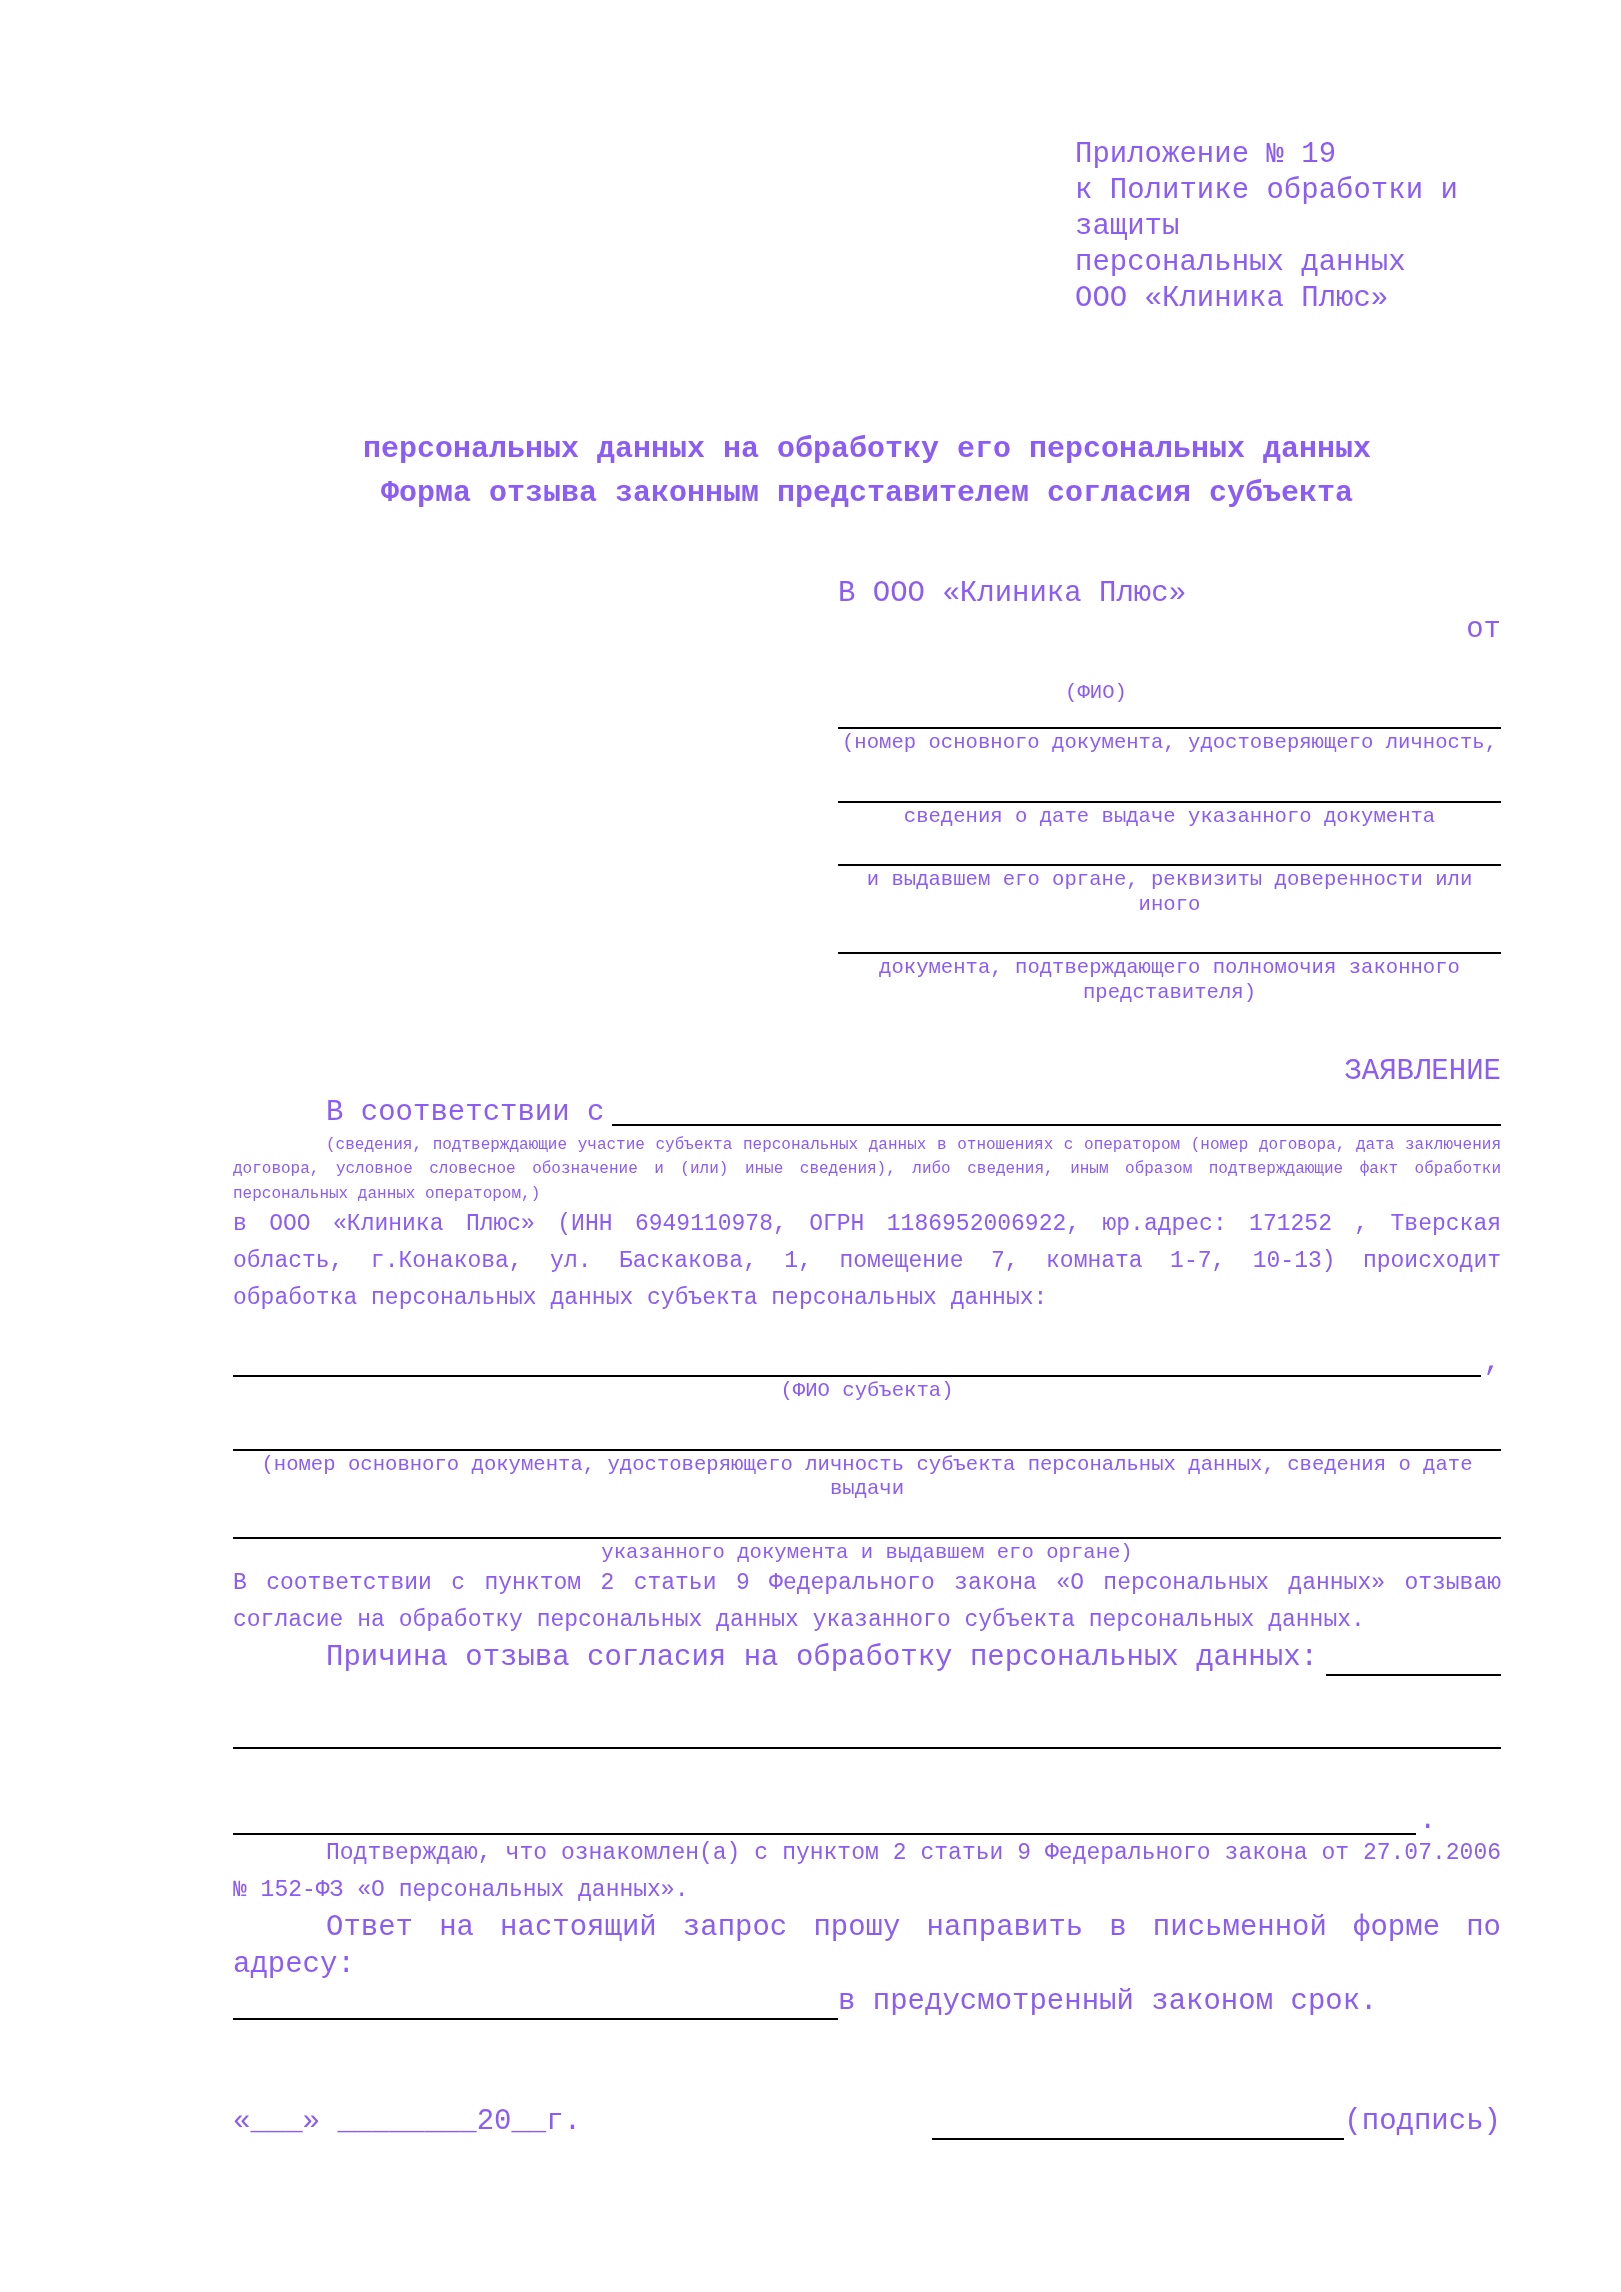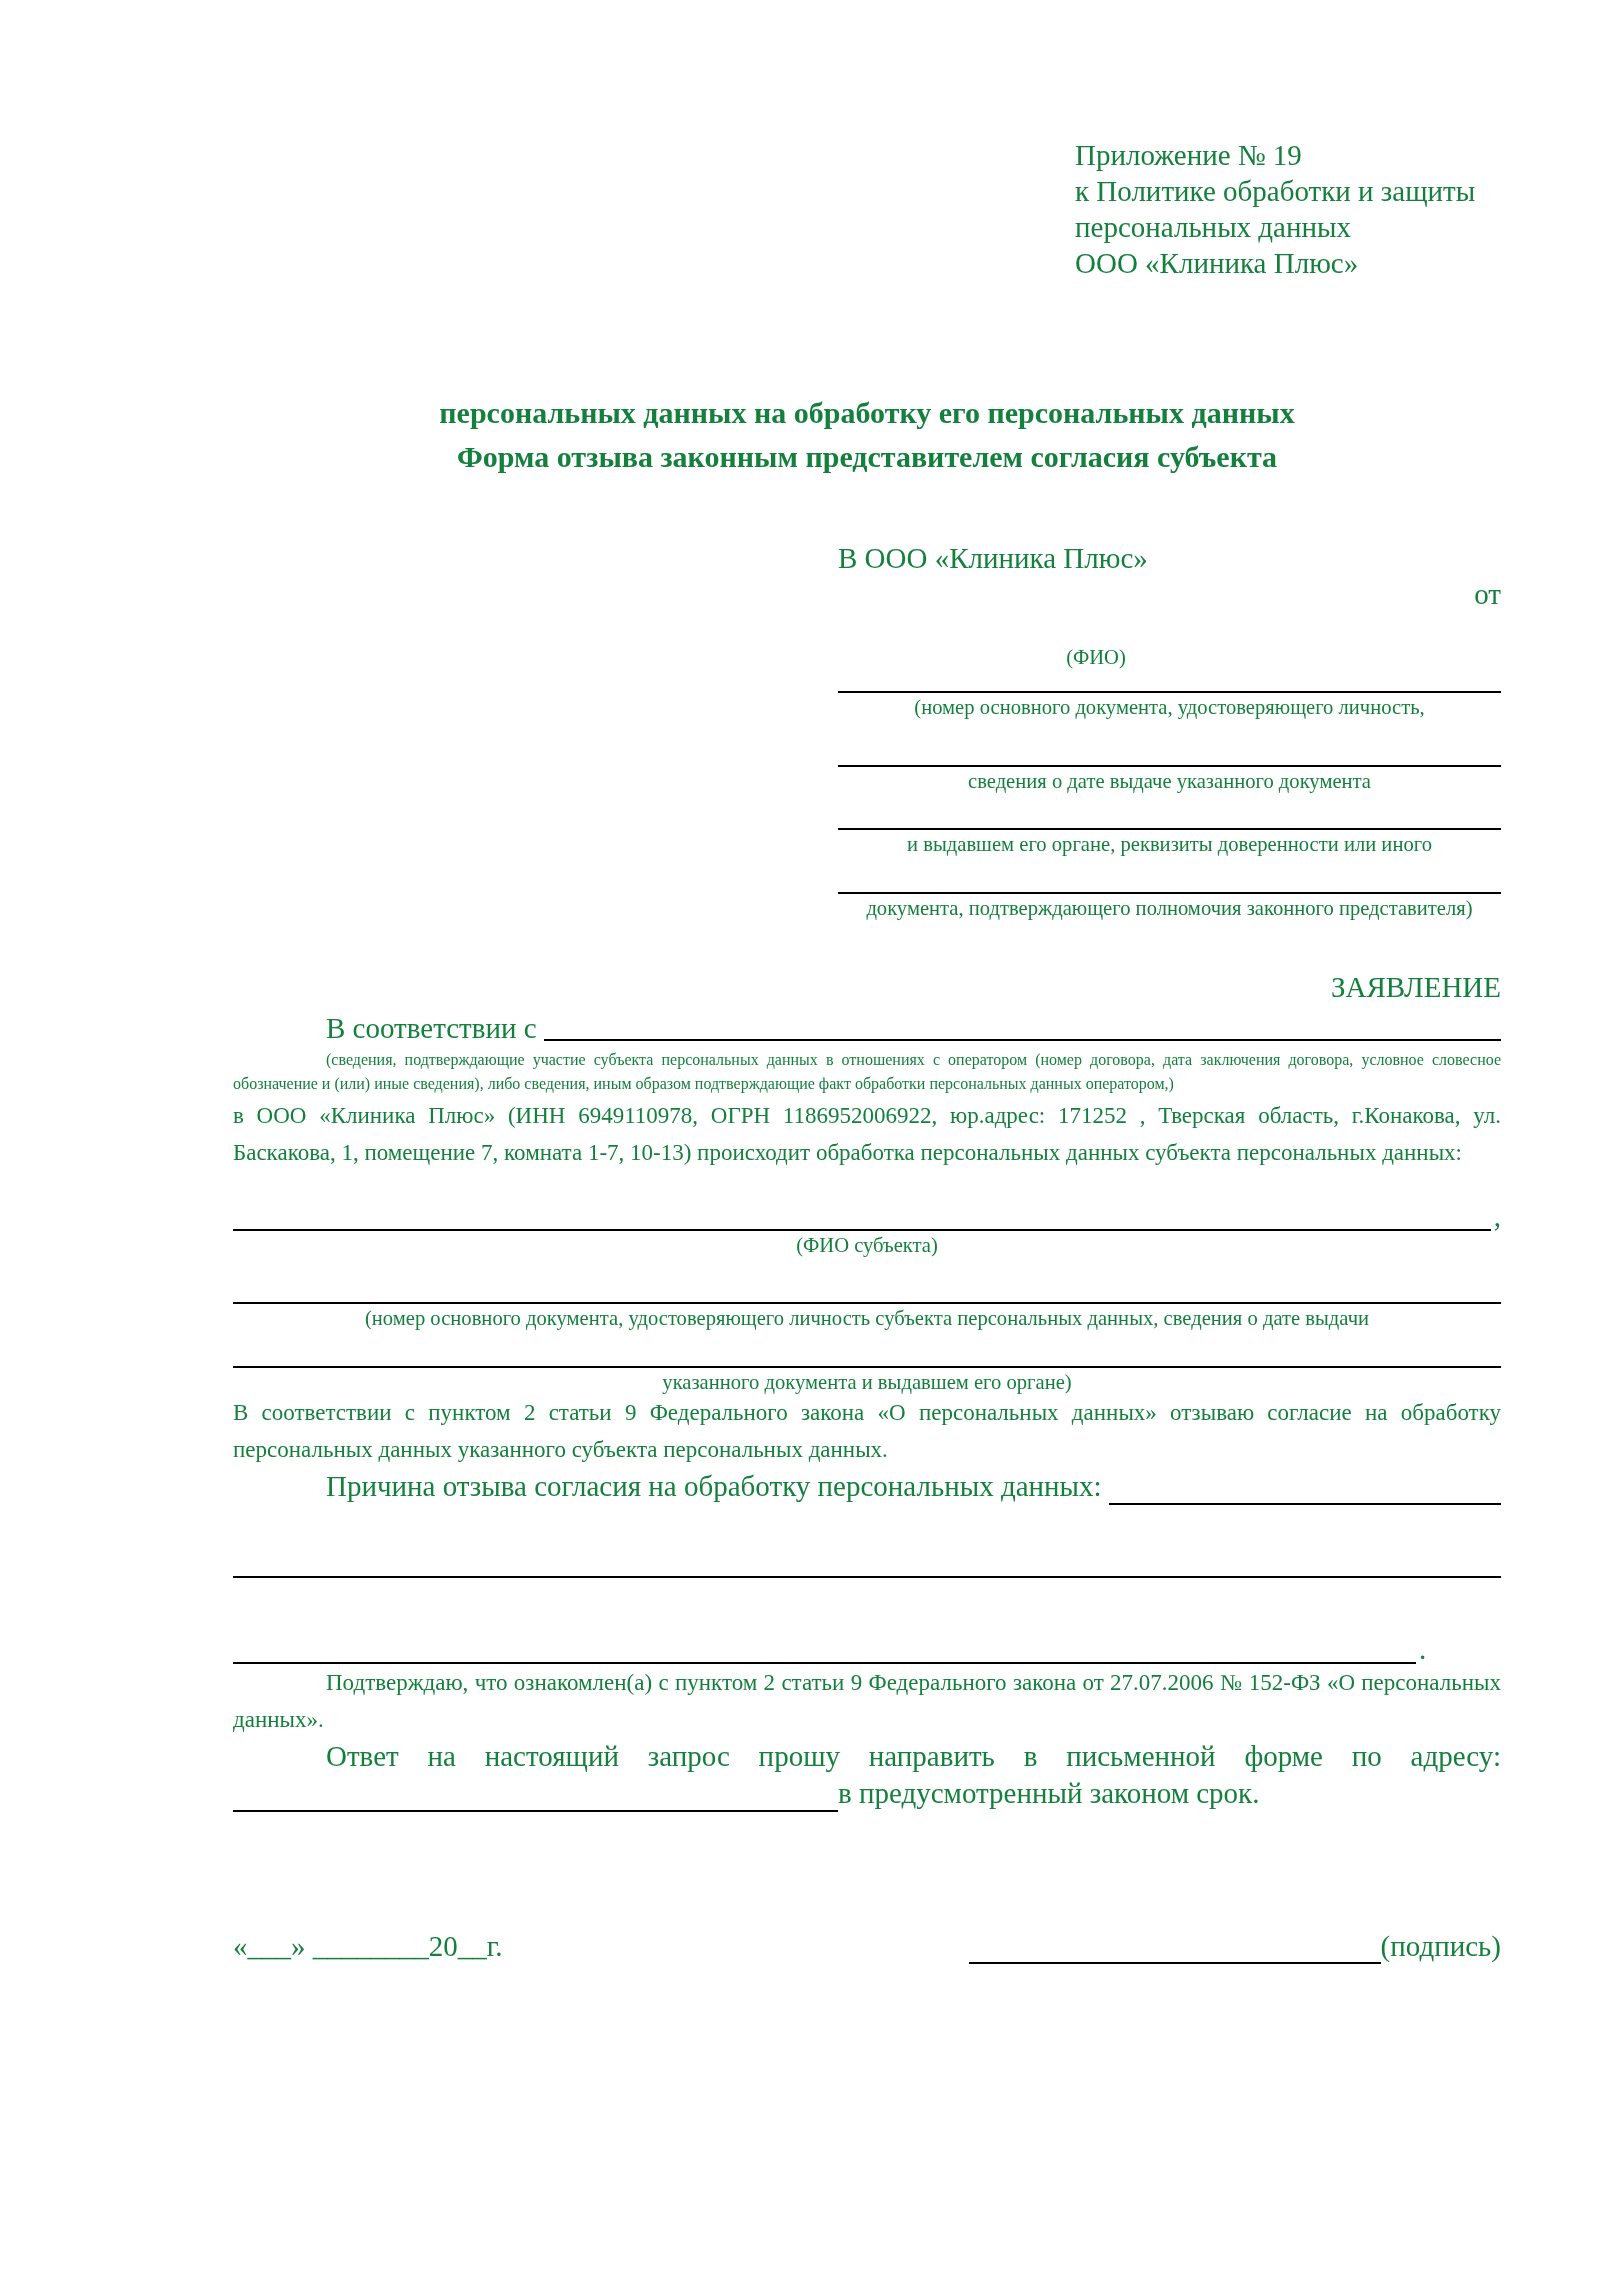--- a/index.html
+++ b/index.html
@@ -1,20 +1,20 @@
 <!DOCTYPE html>
 <html lang="ru"><head>
 <meta charset="utf-8">
 <style>
   html,body{margin:0;padding:0;background:#ffffff;}
   .page{
     position:relative;
     width:1621px;height:2293px;
-    background:#ffffff;color:#15803d;
-    font-family:Liberation Serif, serif;
+    background:#ffffff;color:#8b5cf6;
+    font-family:Liberation Mono, monospace;
     box-sizing:border-box;
     padding:137px 120px 0 233px;
     overflow:hidden;
   }
   .hdr{margin-left:842px;font-size:29px;line-height:36px;}
   .title{margin-top:110px;text-align:center;font-weight:bold;font-size:30px;line-height:44px;}
   .addr{margin-left:605px;margin-top:61px;font-size:29px;line-height:36px;}
   .row{display:flex;align-items:flex-end;flex-direction:column;}
   .fill{flex:1 1 auto;border-bottom:2px solid #000;margin-left:7.8px;height:29px;}
   .rule{border-bottom:2px solid #000;height:0;}
@@ -31,21 +31,21 @@
   .subject-rule-row .line{flex:1 1 auto;border-bottom:2px solid #000;height:29px;}
   .punct{padding-left:2.9px;}
   .indent{text-indent:93px;}
   .reason-row{display:flex;align-items:flex-end;padding-left:93px;font-size:29px;line-height:37px;}
   .blank1{margin-top:71px;}
   .blank2-row{display:flex;align-items:flex-end;margin-top:55px;font-size:29px;line-height:29px;}
   .blank2-row .line{width:1183px;border-bottom:2px solid #000;height:29px;}
   .reply-line1{font-size:29px;line-height:37px;text-indent:93px;text-align:justify;text-align-last:justify;}
   .reply-line2{display:flex;align-items:flex-end;font-size:29px;line-height:37px;}
   .reply-line2 .line{width:605px;border-bottom:2px solid #000;height:29px;flex:0 0 auto;}
-  .footer{margin-top:116px;display:flex;justify-content:space-between;align-items:flex-end;font-size:29px;line-height:36px;}
+  .footer{margin-top:84px;display:flex;justify-content:space-between;align-items:flex-end;font-size:29px;line-height:36px;}
   .sig{display:flex;align-items:flex-end;}
   .sig .line{width:412px;border-bottom:2px solid #000;height:29px;}
 </style>
 </head>
 <body>
 
 <div class="page">
 
   <div class="hdr">
     <div>Приложение № 19</div>

